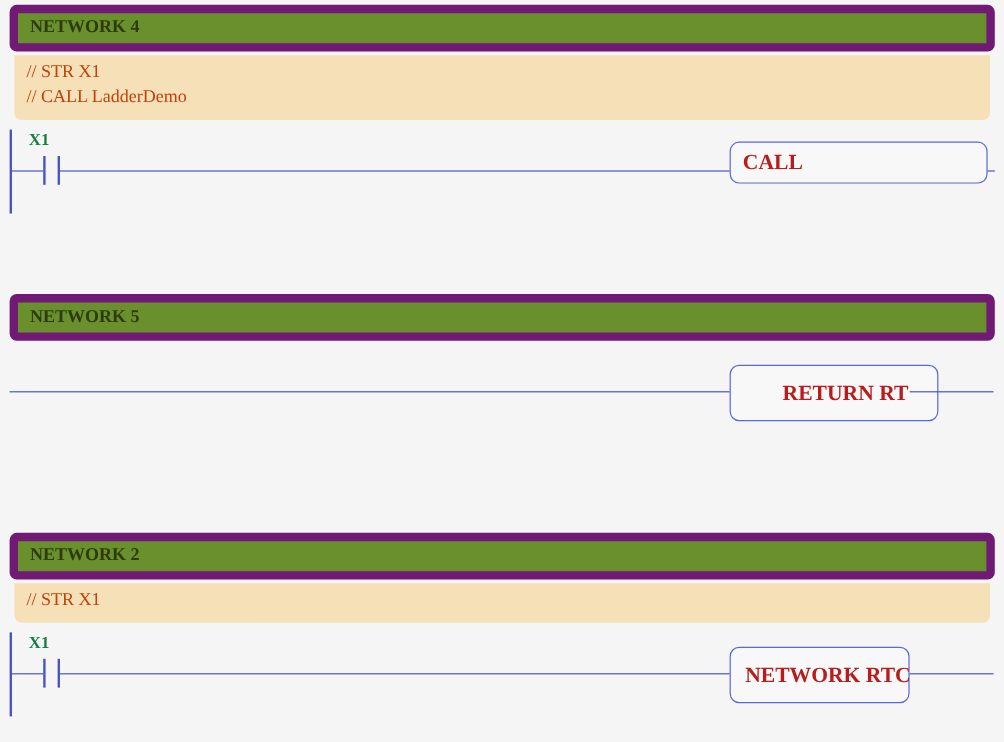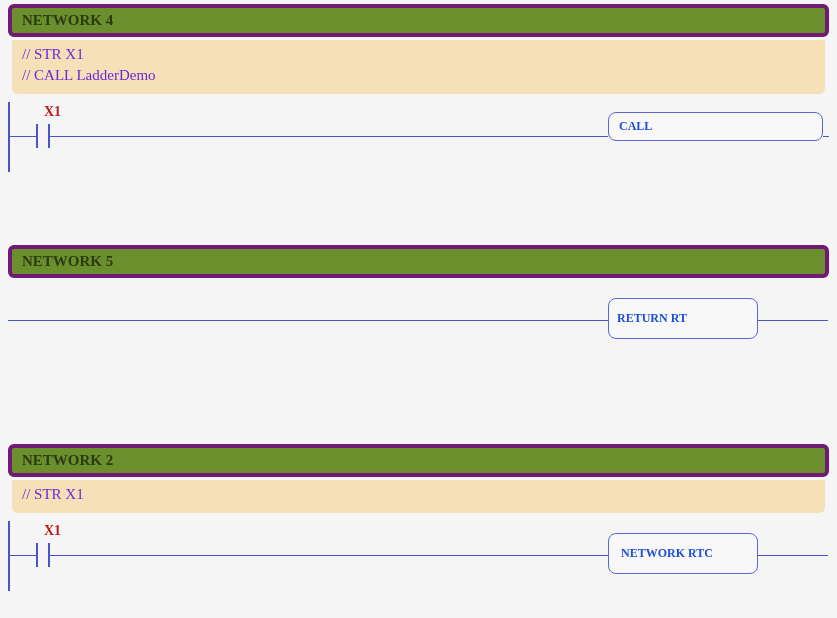--- a/index.html
+++ b/index.html
@@ -17,33 +17,33 @@
     background: #f5f5f5;
     overflow: hidden;
   }
   .network {
     position: absolute;
     left: 8px;
     right: 8px;
   }
   .net-header {
     background: #6a8f2d;
-    border: 4px solid #701a75;
+    border: 7px solid #701a75;
     border-radius: 6px;
     color: #2d3b0f;
     font-weight: bold;
     padding: 4px 10px;
     font-family: Georgia, serif;
   }
   .net-comment {
     background: #f5e0b8;
     border-radius: 0 0 6px 6px;
     margin: 3px 4px 0 4px;
     padding: 4px 10px 8px 10px;
-    color: #6d28d9;
+    color: #c2410c;
     font-family: Georgia, serif;
   }
   .net-comment .line {
     padding: 2px 0;
   }
 
   
   .rung {
     position: relative;
     height: 70px;
@@ -73,34 +73,33 @@
     top: 0;
     bottom: 0;
     width: 2px;
     background: #4a55c4;
   }
   .contact .bar.l { left: 8px; }
   .contact .bar.r { right: 8px; }
   .contact-label {
     position: absolute;
     font-size: 14px;
-    color: #b91c1c;
+    color: #15803d;
     font-weight: bold;
     white-space: nowrap;
-    margin-left: 20px;
   }
   
   .fbox {
     position: absolute;
     border: 1px solid #5a67d8;
     border-radius: 8px;
     background: #f8f8f8;
-    color: #1d4ed8;
+    color: #b91c1c;
     font-weight: bold;
-    font-size: 12px;
+    font-size: 18px;
     padding: 6px 10px;
     box-sizing: border-box;
   }
   .fbox .l1, .fbox .l2 {
     display: block;
     white-space: pre;
   }
 </style>
 </head>
 <body>
@@ -128,21 +127,21 @@
         <span class="l1">CALL</span>
       </div>
       <div class="wire" style="left:815px; top:34px; width:6px;"></div>
     </div>
   </div>
 
   <div class="network" style="top:234px;margin-top:11px;">
     <div class="net-header">NETWORK 5</div>
     <div class="rung" style="margin-top:8px;">
       <div class="wire" style="left:0px; top:34px; width:600px;"></div>
-      <div class="fbox" style="left:600px; top:12px; width:150px; padding:12px 8px;">
+      <div class="fbox" style="left:600px; top:12px; width:174px; padding:12px 24px;text-align:right;">
         <span class="l1">RETURN RT</span>
       </div>
       <div class="wire" style="left:750px; top:34px; width:70px;"></div>
     </div>
   </div>
 
   <div class="network" style="top:444px;">
     <div class="net-header">NETWORK 2</div>
     <div class="net-comment">
       <div class="line">// STR X1</div>

